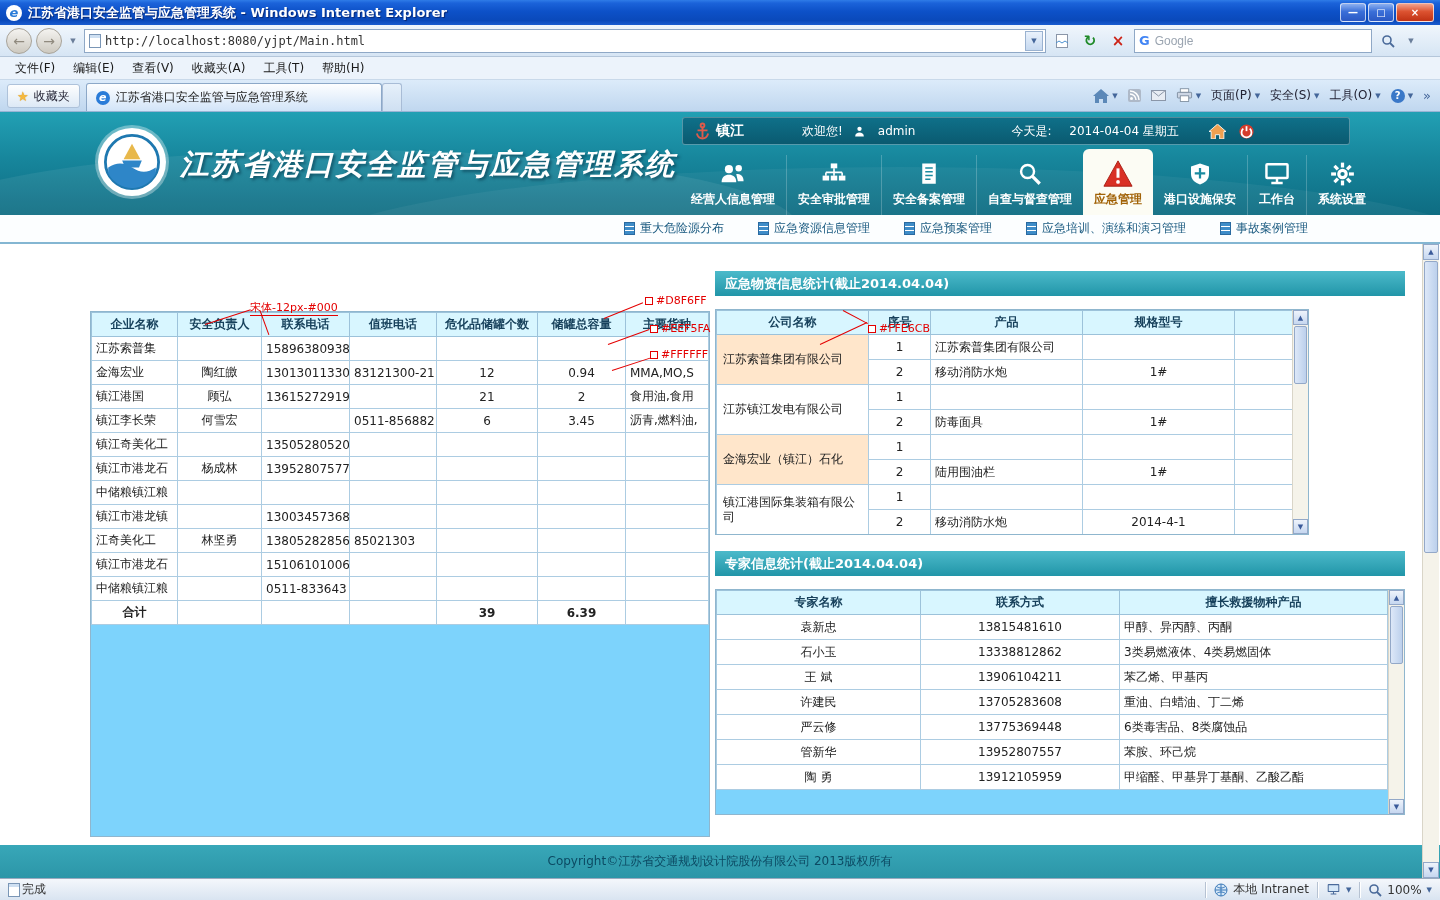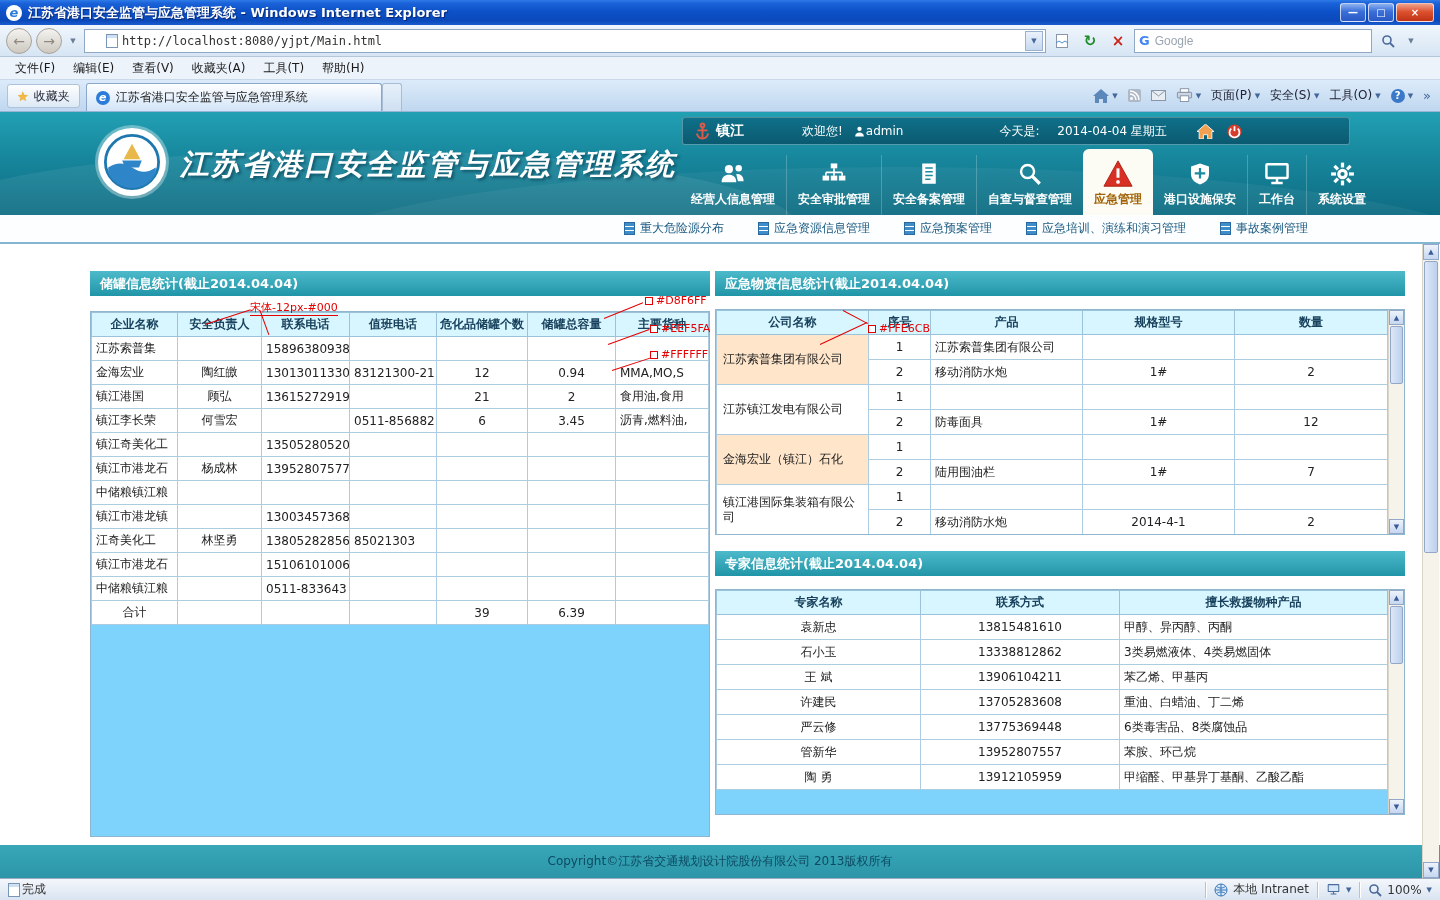--- a/index.html
+++ b/index.html
@@ -16,21 +16,21 @@
 .wbtn{width:26px;height:19px;border:1px solid rgba(255,255,255,.7);border-radius:3px;color:#fff;font-size:10px;display:flex;align-items:center;justify-content:center;font-weight:bold}
 .wbtn.min,.wbtn.max{background:linear-gradient(#7fa6ee0,#3a6fd8 45%,#2a58c4)}
 .wbtn.min{background:linear-gradient(#8cb0f0,#3a6fd8 45%,#2a58c4)}
 .wbtn.max{background:linear-gradient(#8cb0f0,#3a6fd8 45%,#2a58c4)}
 .wbtn.close{background:linear-gradient(#f0a28c,#dc5230 45%,#c03214);width:38px}
 
 
 #addressbar{position:absolute;left:0;top:25px;width:1440px;height:32px;background:linear-gradient(#f0f6fc,#d6e5f4);border-bottom:1px solid #b4c6da;display:flex;align-items:center;padding:0 6px;gap:4px}
 .navbtn{width:26px;height:26px;border-radius:50%;background:linear-gradient(#f4f3f0,#cdc9c0);border:1px solid #a8a399;color:#908a7e;font-size:14px;display:flex;align-items:center;justify-content:center}
 .mini-dd{width:14px;height:20px;display:flex;align-items:center;justify-content:center;color:#6a7e9a;font-size:7px}
-.addr-field{flex:1;height:24px;background:#fff;border:1px solid #8fa8c6;display:flex;align-items:center;padding:0 2px 0 21px;gap:4px;max-width:962px}
+.addr-field{flex:1;height:24px;background:#fff;border:1px solid #8fa8c6;display:flex;align-items:center;padding:0 2px 0 4px;gap:4px;max-width:962px}
 .page-ico{width:12px;height:14px;background:#fff;border:1px solid #7a96b6;box-shadow:inset 0 3px 0 #cfe0f2}
 .addr-input{flex:1;border:none;outline:none;font-size:12px;color:#333;font-family:"DejaVu Sans Mono","Liberation Mono",monospace;background:transparent}
 .addr-dd{width:18px;height:20px;background:linear-gradient(#eaf2fc,#c6d9f0);border:1px solid #9ab2d0;color:#44669a;font-size:7px;display:flex;align-items:center;justify-content:center}
 .abtn{width:24px;height:24px;border:1px solid transparent;border-radius:2px;display:flex;align-items:center;justify-content:center;background:transparent}
 .abtn.refresh{color:#1f8a28;font-size:15px;font-weight:bold}
 .abtn.stop{color:#cc2418;font-size:15px;font-weight:bold}
 .search-field{width:238px;height:24px;background:#fff;border:1px solid #8fa8c6;display:flex;align-items:center;padding:0 4px;gap:5px}
 .g-logo{color:#4285f4;font-weight:bold;font-size:13px}
 .search-input{flex:1;border:none;outline:none;font-size:12px;color:#737373;background:transparent}
 .search-input::placeholder{color:#9aa4b0}
@@ -58,21 +58,21 @@
 #app-header{position:absolute;left:0;top:0;width:1440px;height:103px;overflow:hidden;
 background:linear-gradient(180deg,#22a0b4 0%,#17869c 45%,#0e6c82 100%)}
 #app-header::before{content:"";position:absolute;left:-100px;top:38px;width:900px;height:160px;border-radius:50%;background:rgba(255,255,255,.07)}
 #app-header::after{content:"";position:absolute;left:300px;top:55px;width:1200px;height:180px;border-radius:50%;background:rgba(255,255,255,.05)}
 .logo{position:absolute;left:98px;top:16px;width:68px;height:68px;border-radius:50%;background:#fff;box-shadow:0 0 0 3px rgba(255,255,255,.35);display:flex;align-items:center;justify-content:center;z-index:3}
 .sys-title{position:absolute;left:180px;top:33px;font-size:29px;font-weight:bold;font-style:italic;color:#fff;letter-spacing:2px;text-shadow:2px 2px 3px rgba(0,40,60,.55);z-index:3;white-space:nowrap}
 .user-strip{position:absolute;left:682px;top:5px;width:668px;height:28px;background:linear-gradient(#0f7089,#0a5a70);border:1px solid rgba(255,255,255,.3);border-radius:3px;display:flex;align-items:center;padding:0 12px;color:#fff;z-index:4;font-size:12px}
 .port{font-size:14px;font-weight:bold;margin-left:6px}
 .welcome{margin-left:58px}
 .person-ico{margin-left:10px;display:flex}
-.uname{margin-left:0}
+.uname{margin-left:12px}
 .today{margin-left:96px;white-space:nowrap}
 .strip-icons{margin-left:30px;display:flex;gap:12px;align-items:center}
 
 #mainnav{position:absolute;left:680px;right:0;bottom:0;height:68px;display:flex;align-items:flex-end;z-index:5}
 .nav-item{height:60px;display:flex;flex-direction:column;align-items:center;justify-content:flex-end;gap:3px;padding:4px 11px 7px;border-left:1px solid rgba(255,255,255,.22);cursor:pointer}
 .nav-item:first-child{border-left:none}
 .nav-label{color:#fff;font-size:12px;font-weight:bold;white-space:nowrap}
 .nav-ico{display:flex;align-items:center;justify-content:center;height:28px}
 .nav-item.active{background:#fcfcf4;border-radius:6px 6px 0 0;height:66px;border-left:none;padding-top:6px}
 .nav-item.active .nav-label{color:#a16207}
@@ -85,32 +85,32 @@
 #content{position:absolute;left:0;top:132px;width:1440px;height:601px;background:#fff}
 
 
 .panel{position:absolute}
 .panel-title{height:25px;line-height:25px;padding-left:10px;color:#fff;font-weight:bold;font-size:13px;background:linear-gradient(#4cbaca,#2195a8);white-space:nowrap}
 #tank-panel{left:90px;top:27px;width:620px;height:566px}
 #supplies-panel{left:715px;top:27px;width:690px;height:264px}
 #experts-panel{left:715px;top:307px;width:690px;height:264px}
 .table-wrap{position:absolute;left:0;background:#7dd3fc;border:1px solid #8fb6ce;overflow:hidden}
 .tank-wrap{top:40px;width:620px;height:526px}
-.sup-wrap{top:38px;width:690px;height:226px}
+.sup-wrap{top:38px;width:594px;height:226px}
 .exp-wrap{top:38px;width:690px;height:226px}
 
 table.grid{border-collapse:collapse;table-layout:fixed;font-size:12px}
 .grid th{background:#d8f6ff;border:1px solid #9cc2da;height:24px;color:#17415c;font-weight:bold;text-align:center;padding:0 3px;overflow:hidden;white-space:nowrap}
 .grid td{border:1px solid #accce2;height:24px;color:#222;padding:0 4px;background:#fff;overflow:hidden;white-space:nowrap}
 .tank{width:618px}
 .tank th:nth-child(1){width:86px}.tank th:nth-child(2){width:84px}.tank th:nth-child(3){width:88px}
-.tank th:nth-child(4){width:87px}.tank th:nth-child(5){width:91px}.tank th:nth-child(6){width:88px}
+.tank th:nth-child(4){width:87px}.tank th:nth-child(5){width:101px}.tank th:nth-child(6){width:88px}
 .tank td:nth-child(1),.tank td:nth-child(3),.tank td:nth-child(4),.tank td:nth-child(7){text-align:left}
 .tank td:nth-child(2),.tank td:nth-child(5),.tank td:nth-child(6){text-align:center}
-.total-row td{font-weight:normal;text-align:center !important}
+.total-row td{font-weight:bold;text-align:center !important}
 .supplies{width:672px}
 .supplies th:nth-child(1){width:152px}.supplies th:nth-child(2){width:62px}.supplies th:nth-child(3){width:152px}.supplies th:nth-child(4){width:152px}
 .supplies td{height:25px}
 .supplies td.company{text-align:left;padding-left:6px;white-space:normal;line-height:15px}
 .supplies td.hl{background:#ffe6cb}
 .supplies td.g0,.supplies td.g2,.supplies td.g3{text-align:center}
 .supplies td.g1{text-align:left}
 .experts{width:672px}
 .experts th:nth-child(1){width:204px}.experts th:nth-child(2){width:199px}
 .experts td{height:25px}
@@ -420,21 +420,20 @@
       </span>
       <span class="subnav-item">
         <span class="doc-icon"></span>
         <span>事故案例管理</span>
       </span>
     </div>
 
     <div id="content">
 
       <div class="panel" id="tank-panel">
-        <div class="panel-title">储罐信息统计(截止2014.04.04)</div>
         <div class="table-wrap tank-wrap">
           <table class="grid tank">
               <thead>
                 <tr>
                   <th>企业名称</th>
                   <th>安全负责人</th>
                   <th>联系电话</th>
                   <th>值班电话</th>
                   <th>危化品储罐个数</th>
                   <th>储罐总容量</th>

